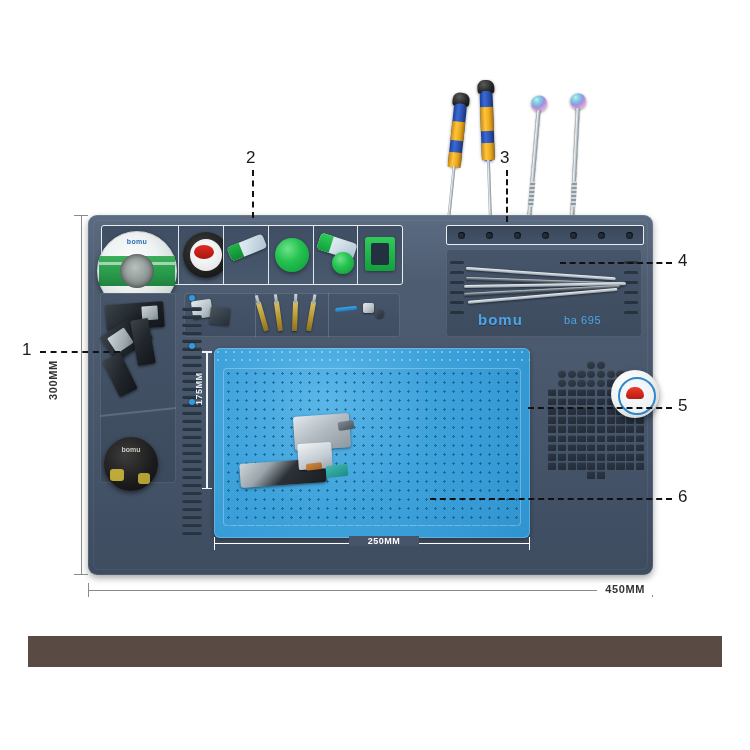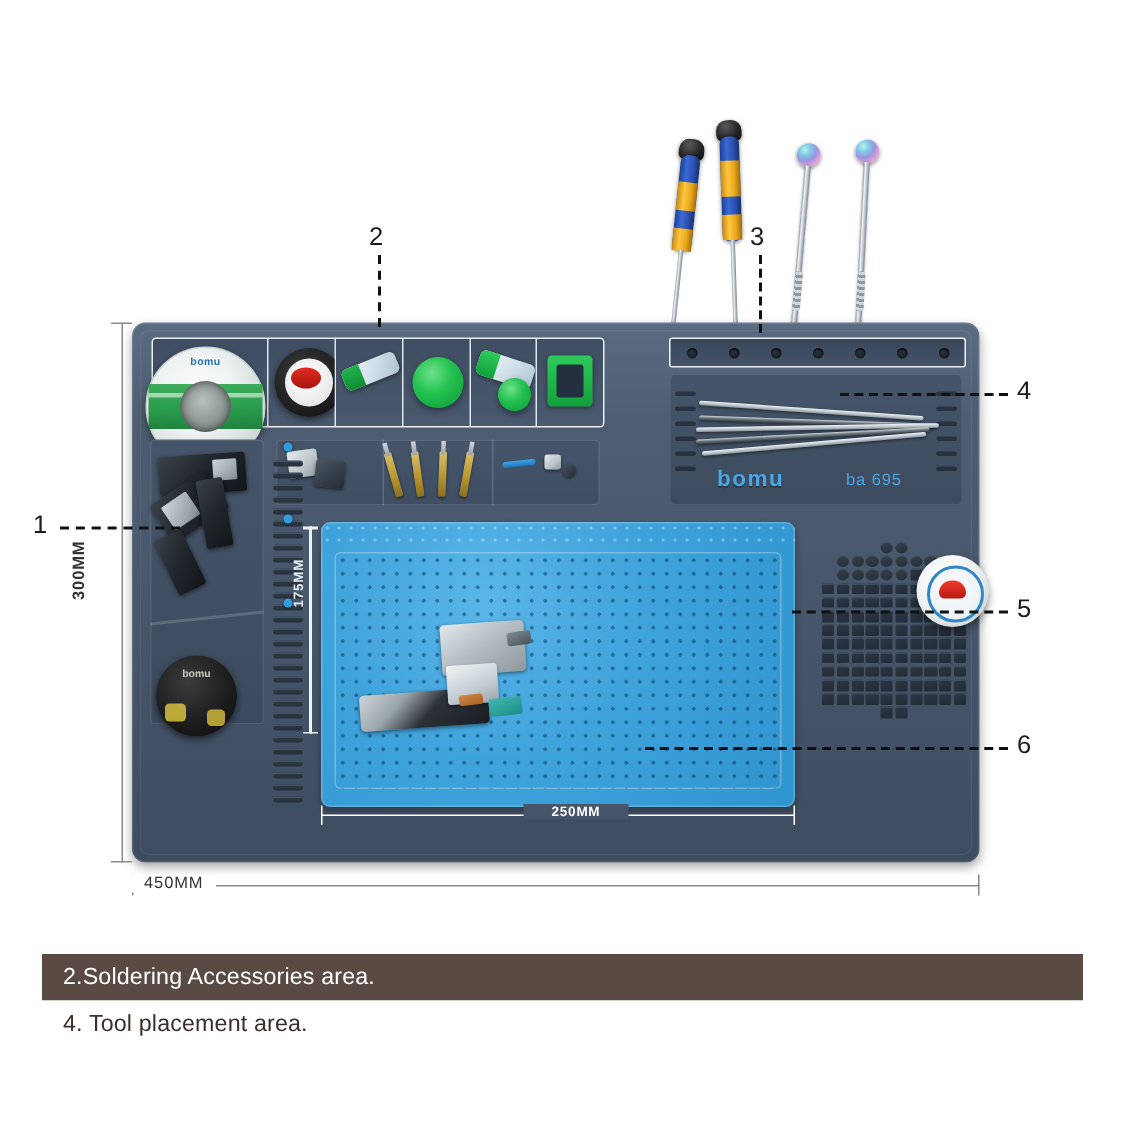--- a/index.html
+++ b/index.html
@@ -355,22 +355,22 @@
     position:absolute;left:47px;top:330px;
     font-size:11px;font-weight:bold;color:#333;letter-spacing:.6px;
     transform:rotate(-90deg);transform-origin:left top;white-space:nowrap;
   }
   .dim-bottom{position:absolute;left:88px;top:513px;width:565px;height:14px;}
   .dim-bottom .ln{position:absolute;left:0;top:7px;width:100%;height:1.3px;background:#8a8a8a;}
   .dim-bottom .t{position:absolute;top:0;width:1.3px;height:14px;background:#8a8a8a;}
   .dim-bottom .t.a{left:0;}
   .dim-bottom .t.b{right:0;}
   .dim-bottom-label{
-    position:absolute;left:0;right:0;top:0;text-align:left;
-    font-size:11px;font-weight:normal;color:#333;letter-spacing:.6px;
+    position:absolute;left:0;right:0;top:0;text-align:right;
+    font-size:11px;font-weight:bold;color:#333;letter-spacing:.6px;
   }
   .dim-bottom-label span{background:#fff;padding:0 8px;}
 
   
   .callout{position:absolute;}
   .co-num{
     position:absolute;font-size:17px;color:#1b1b1b;font-family:"Liberation Sans", sans-serif;
   }
   .dash-h{
     position:absolute;height:0;border-top:2px dashed #111;
@@ -815,20 +815,18 @@
 
     <div class="callout">
       <div class="dash-h" style="left:430px;top:428px;width:242px;"></div>
       <div class="co-num" style="left:678px;top:417px;">6</div>
     </div>
 
   </div>
 
   <div class="captions">
     <div class="crow brown">
-      <div class="ccell right">2.Soldering Accessories area.</div>
     </div>
     <div class="crow white">
-      <div class="ccell right">4. Tool placement area.</div>
     </div>
   </div>
 
 </div>
 
 </body></html>

